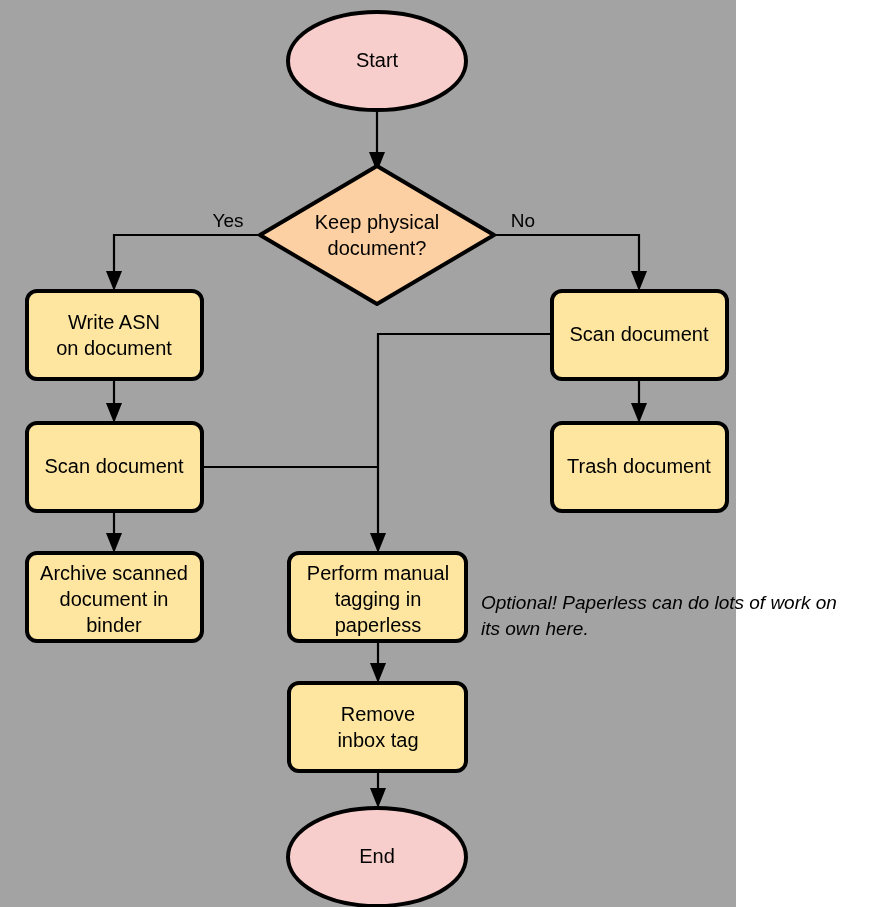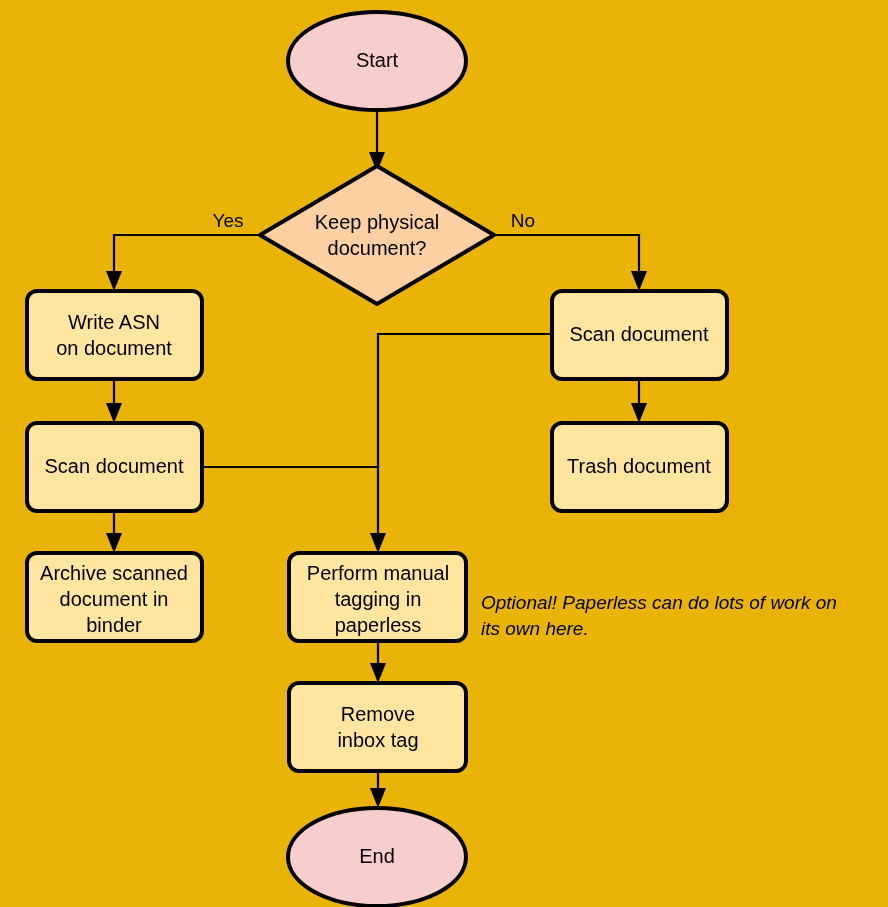--- a/index.html
+++ b/index.html
@@ -9,23 +9,23 @@
     background: #ffffff;
   }
   body {
     width: 888px;
     height: 907px;
     overflow: hidden;
     font-family: "Liberation Sans", sans-serif;
   }
   #flowchart-root {
     position: relative;
-    width: 888px;
+    width: 736px;
     height: 907px;
-    background: #eab308;
+    background: #a3a3a3;
   }
   svg.diagram {
     display: block;
     width: 888px;
     height: 907px;
   }
   
   .node-shape {
     stroke: #000000;
     stroke-width: 4;

